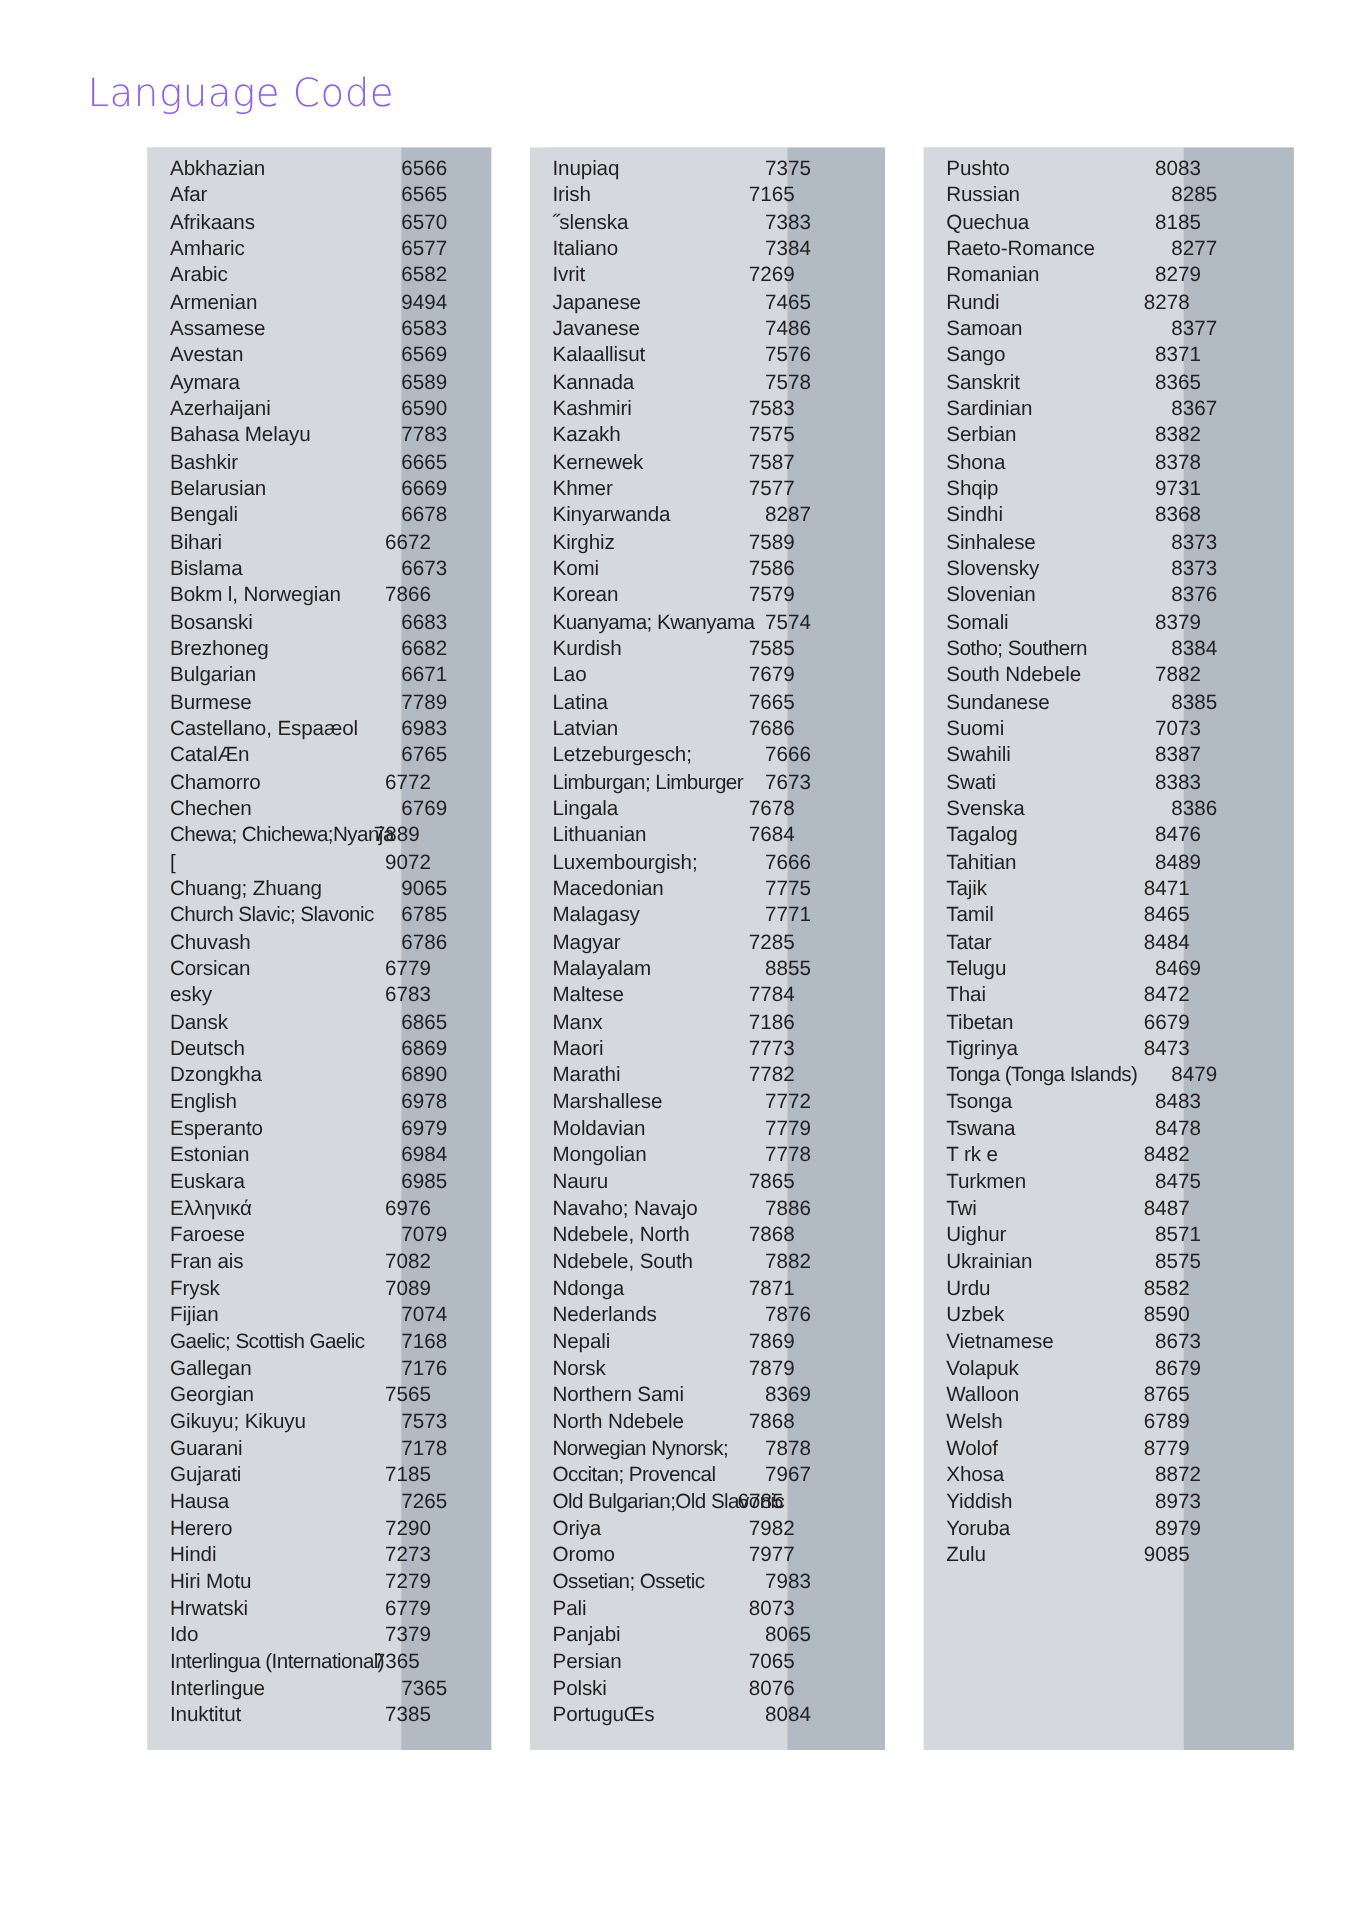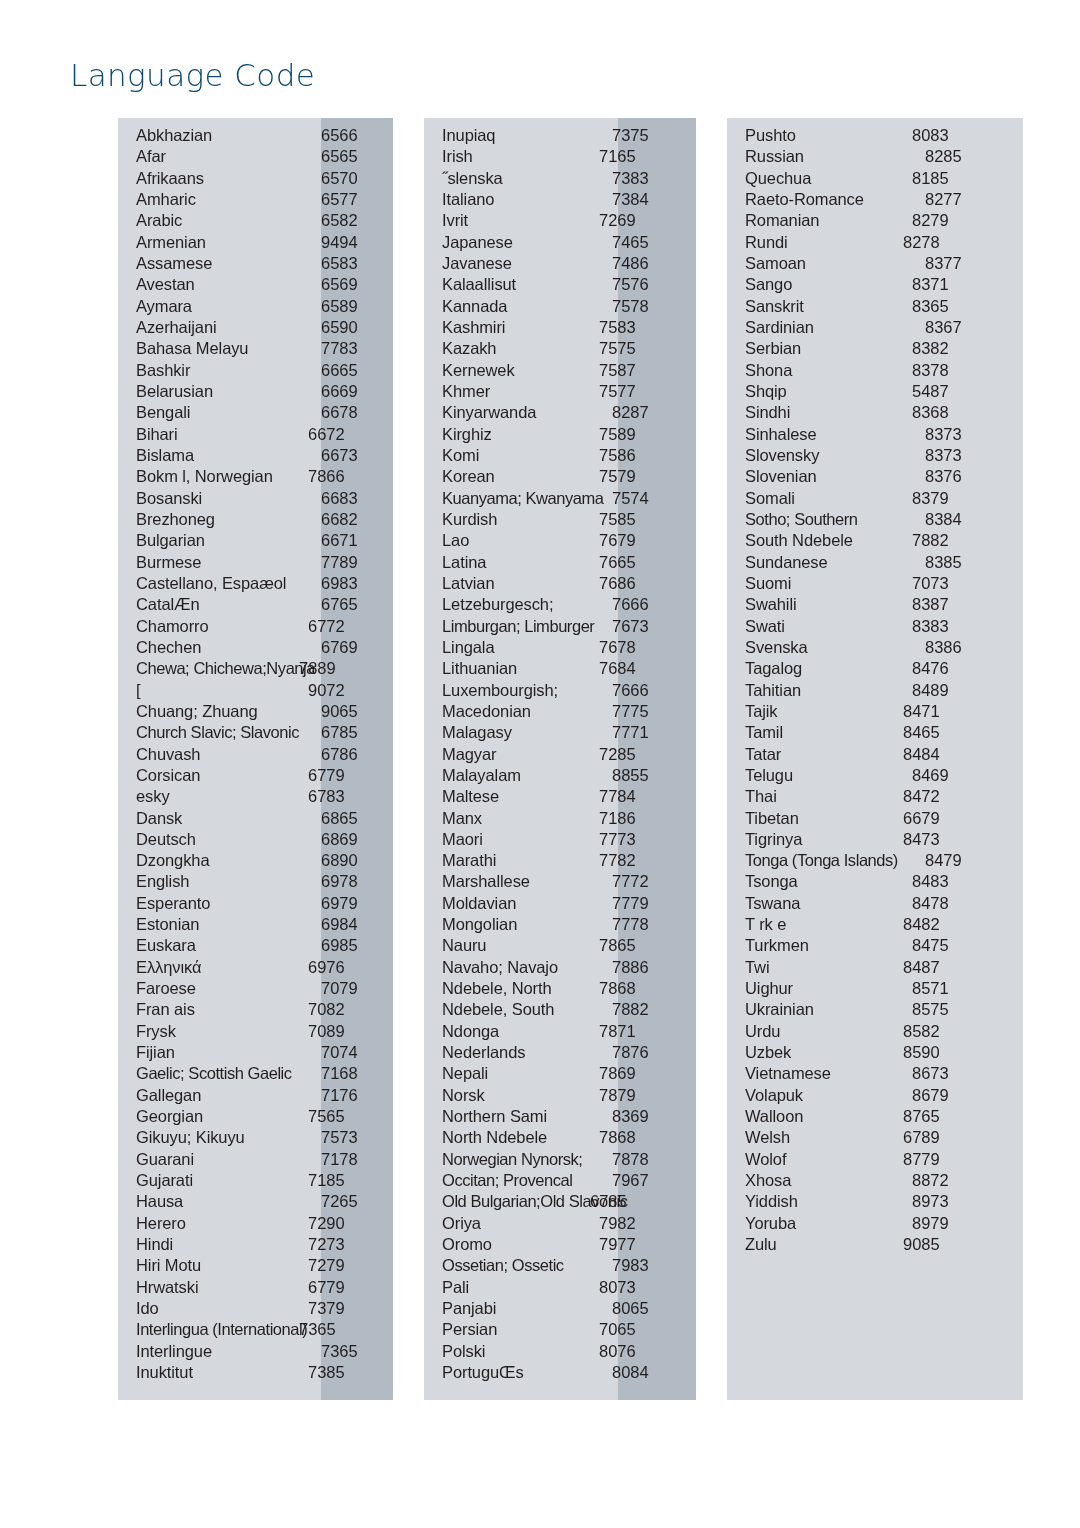--- a/index.html
+++ b/index.html
@@ -18,41 +18,41 @@
     width: 1080px;
     height: 1528px;
   }
   .page-title {
     position: absolute;
     left: 70px;
     top: 57px;
     font-size: 31px;
     font-weight: 300;
     letter-spacing: 0.4px;
-    color: #0c4a6e;
+    color: #8b5cf6;
     font-family: "DejaVu Sans", sans-serif;
     white-space: nowrap;
   }
   .columns {
     position: absolute;
     left: 118px;
     top: 118px;
     width: 1000px;
     display: flex;
     gap: 31px;
   }
   .lang-column {
     position: relative;
     height: 1282px;
     display: flex;
     background: #d5d8dd;
   }
   .col-1 { width: 275px; }
-  .col-2 { width: 272px; }
-  .col-3 { width: 296px; align-items: center; }
+  .col-2 { width: 272px; padding-left: 12px; }
+  .col-3 { width: 296px; }
 
   .name-col {
     position: relative;
     background: #d5d8dd;
     flex: 1 1 auto;
   }
   .code-col {
     position: relative;
     background: #b2bac3;
     flex: 0 0 auto;
@@ -644,21 +644,21 @@
           <div class="row shift-l">
             <span class="lang-name">Serbian</span>
             <span class="lang-code">8382</span>
           </div>
           <div class="row shift-l">
             <span class="lang-name">Shona</span>
             <span class="lang-code">8378</span>
           </div>
           <div class="row shift-l">
             <span class="lang-name">Shqip</span>
-            <span class="lang-code">5487</span>
+            <span class="lang-code">9731</span>
           </div>
           <div class="row shift-l">
             <span class="lang-name">Sindhi</span>
             <span class="lang-code">8368</span>
           </div>
           <div class="row">
             <span class="lang-name">Sinhalese</span>
             <span class="lang-code">8373</span>
           </div>
           <div class="row">

